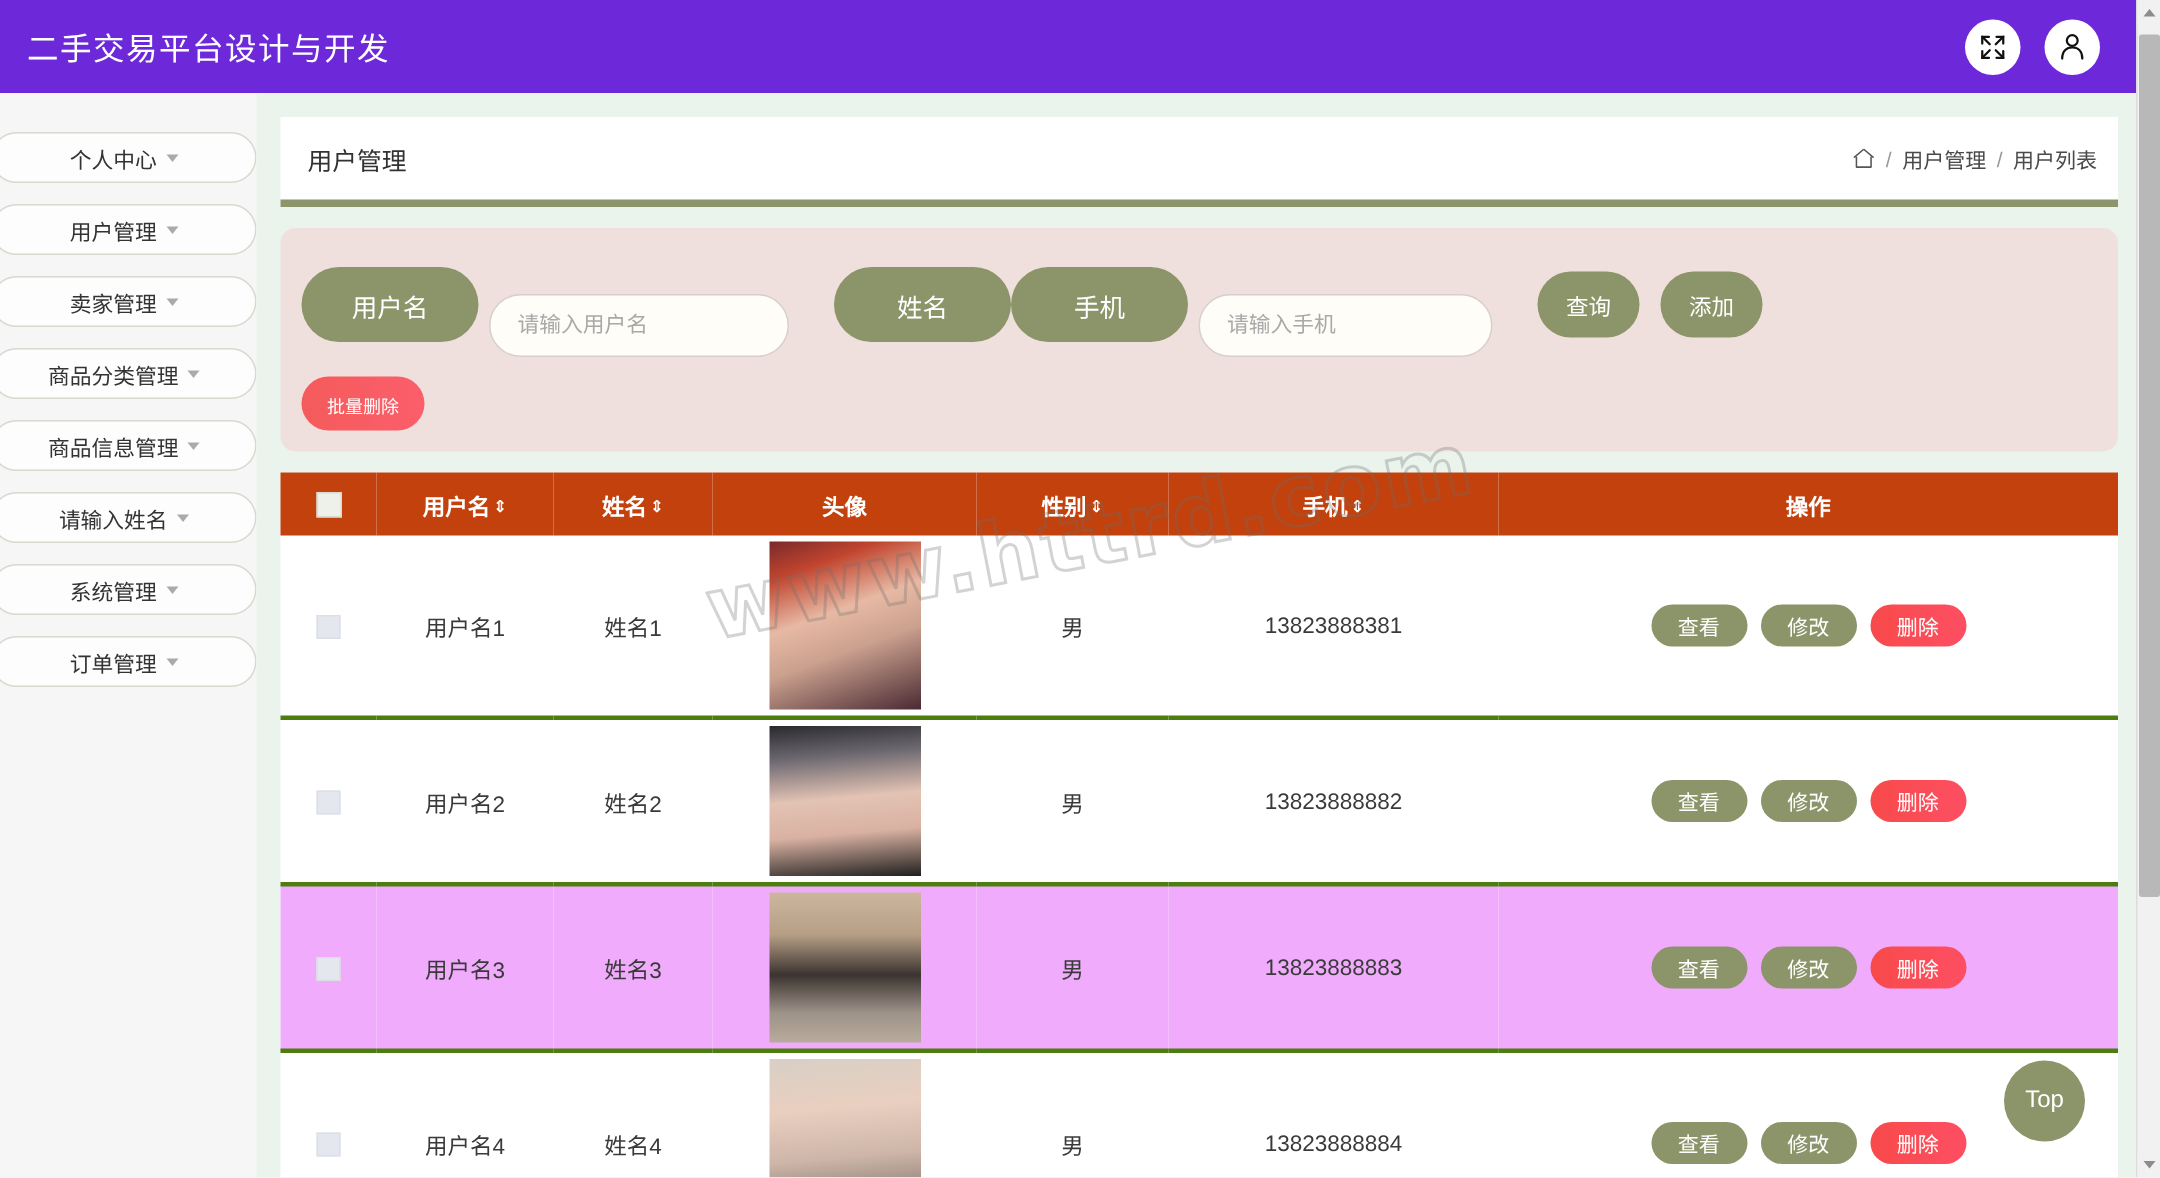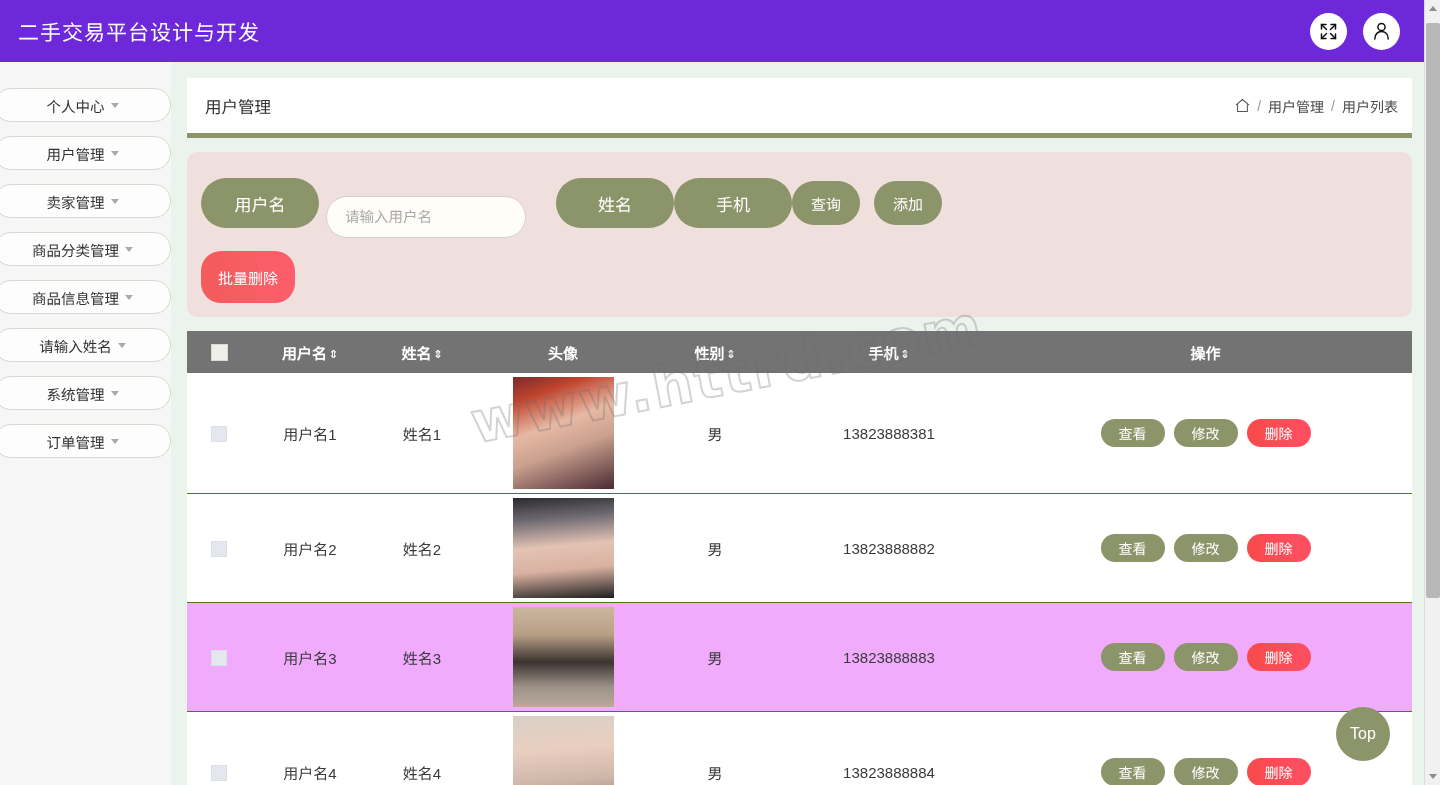--- a/index.html
+++ b/index.html
@@ -163,44 +163,44 @@
     border: none;
     border-radius: 24px;
     cursor: pointer;
     display: flex; align-items: center; justify-content: center;
     white-space: nowrap;
     font-family: "Liberation Sans", "DejaVu Sans", sans-serif;
   }
   .btn-gap { margin-left: 14px; }
   .danger-btn {
     margin-top: 13px;
-    height: 52px;
+    height: 36px;
     padding: 0 17px;
     background: linear-gradient(to right, #f45b5b, #fc5e6b);
     color: #fff;
-    font-size: 15px;
+    font-size: 12px;
     border: none;
     border-radius: 20px;
     cursor: pointer;
     font-family: "Liberation Sans", "DejaVu Sans", sans-serif;
   }
 
   
   .table-wrap {
     margin: 14px 12px 0 16px;
     background: #ffffff;
     position: relative;
   }
   table.data-table {
     width: 100%;
     border-collapse: collapse;
     table-layout: fixed;
   }
   table.data-table thead th {
-    background: #737373;
+    background: #c2410c;
     color: #ffffff;
     font-size: 15px;
     font-weight: bold;
     height: 42px;
     text-align: center;
     vertical-align: middle;
     white-space: nowrap;
   }
   .sort-arrows {
     display: inline-block;
@@ -208,21 +208,21 @@
     font-size: 11px;
     line-height: 1;
     vertical-align: middle;
     cursor: pointer;
   }
   table.data-table tbody td {
     text-align: center;
     vertical-align: middle;
     font-size: 15px;
     color: #3a3a3a;
-    border-bottom: 1px solid #4d7c0f;
+    border-bottom: 3px solid #4d7c0f;
     padding: 6px 0;
   }
   tbody tr.stripe td { background: #f0abfc; }
   tbody tr td.cell-checkbox { width: 64px; }
   .row-checkbox {
     width: 16px; height: 16px;
     background: #e4e7ed;
     border: 1px solid #dcdfe6;
     display: inline-block;
     cursor: pointer;
@@ -421,20 +421,21 @@
 
     <div class="search-panel">
       <div class="search-row">
 
         <div class="field-label">用户名</div>
         <input class="field-input" type="text" placeholder="请输入用户名" style="">
 
         <div class="field-label">姓名</div>
 
         <div class="field-label">手机</div>
+        <input class="field-input wide" type="text" placeholder="请输入手机" style="">
 
         <button class="pill-btn">查询</button>
         <button class="pill-btn btn-gap">添加</button>
       </div>
       <button class="danger-btn">批量删除</button>
     </div>
 
     <div class="table-wrap">
       <table class="data-table">
         <colgroup>

